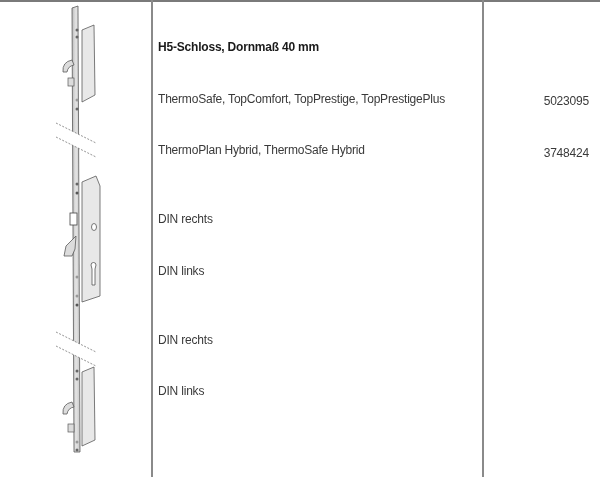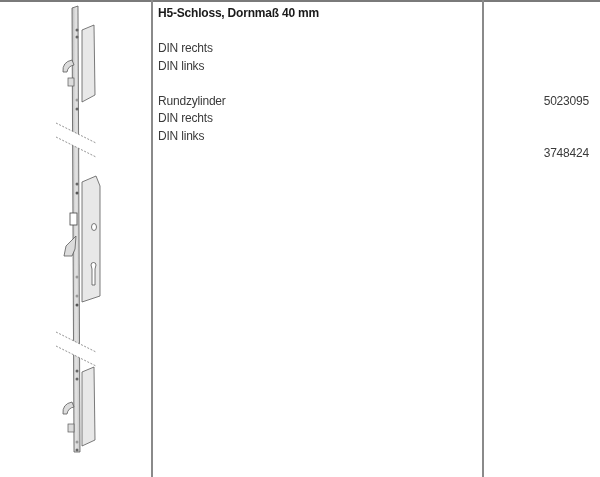--- a/index.html
+++ b/index.html
@@ -5,21 +5,21 @@
   html, body { margin: 0; padding: 0; background: #ffffff; }
   body { width: 600px; height: 477px; position: relative; overflow: hidden;
          font-family: "Liberation Sans", sans-serif; color: #3a3a3a; }
   .top-rule { position: absolute; left: 0; top: 0; width: 600px; height: 2px; background: #7a7a7a; }
   .col-rule { position: absolute; top: 0; width: 2px; height: 477px; background: #8a8a8a; }
   .col-rule.a { left: 151px; }
   .col-rule.b { left: 482px; }
   .illustration { position: absolute; left: 0; top: 2px; width: 151px; height: 475px; }
   .desc { position: absolute; left: 158px; top: 5px; width: 320px; font-size: 12px; line-height: 17.5px; letter-spacing: -0.2px; }
   .desc .title { font-weight: bold; color: #1a1a1a; }
-  .desc .line { white-space: nowrap; }
+  .desc .line { white-space: nowrap; margin-top: 34px; }
   .desc .gap { height: 17.5px; }
   .numbers { position: absolute; left: 484px; top: 5px; width: 116px; font-size: 12px; line-height: 17.5px; letter-spacing: -0.2px; padding-left: 15px; }
   .num-row { position: relative; height: 17.5px; }
   .num-row .num { position: absolute; right: 26px; top: 0; text-align: right; color: #3a3a3a; }
   .num-row .dot { position: absolute; left: 103px; top: 7px; width: 4px; height: 4px; border-radius: 50%; background: #1a1a1a; }
 </style>
 </head>
 <body>
 
 <div class="top-rule"></div>
@@ -71,25 +71,26 @@
     <rect x="68" y="424" width="6" height="8" fill="#dcdcdc" stroke="#5a5a5a" stroke-width="0.7"></rect>
     <circle cx="77" cy="371" r="1.5" fill="#666"></circle>
       <circle cx="77" cy="379" r="1.5" fill="#666"></circle>
     <circle cx="77" cy="442" r="1.5" fill="#999"></circle>
       <circle cx="77" cy="450" r="1.5" fill="#666"></circle>
   </svg>
 </div>
 
 <div class="desc">
   <div class="line title">H5-Schloss, Dornmaß 40 mm</div>
+  <div class="line">ThermoSafe, TopComfort, TopPrestige, TopPrestigePlus</div>
+  <div class="line">ThermoPlan Hybrid, ThermoSafe Hybrid</div>
   <div class="gap"></div>
   <div class="line">DIN rechts</div>
   <div class="line">DIN links</div>
   <div class="gap"></div>
-  <div class="line">Rundzylinder</div>
   <div class="line">DIN rechts</div>
   <div class="line">DIN links</div>
 </div>
 
 <div class="numbers">
   <div class="num-row"></div>
     <div class="num-row"></div>
     <div class="num-row"></div>
     <div class="num-row"></div>
     <div class="num-row"></div>

